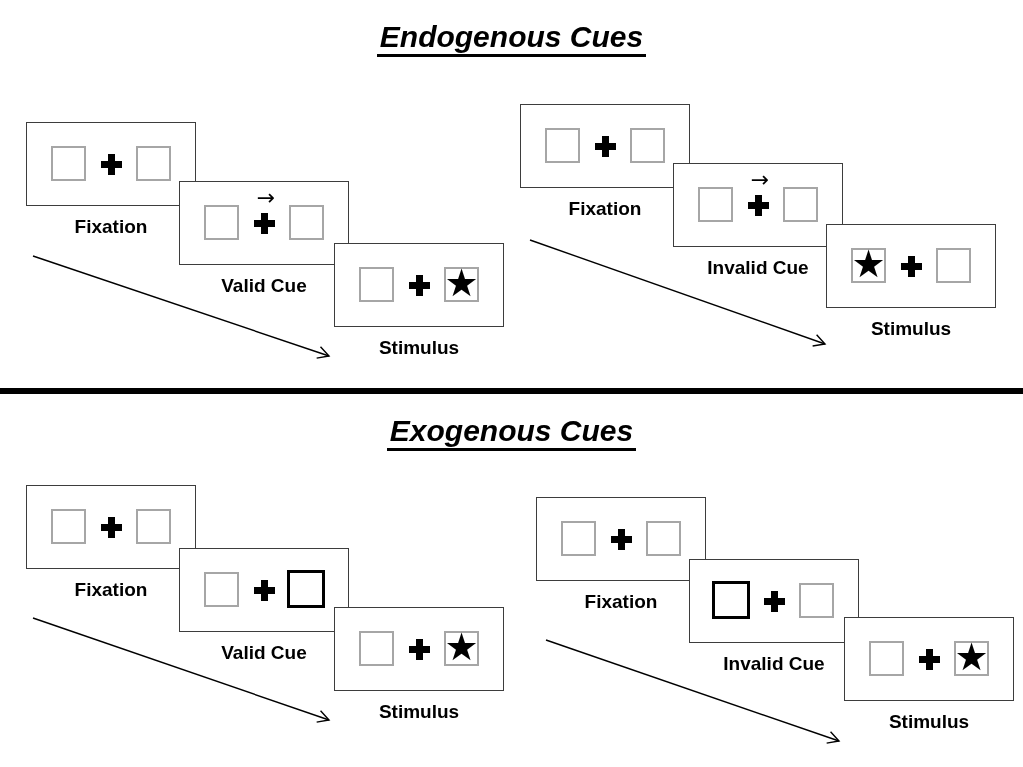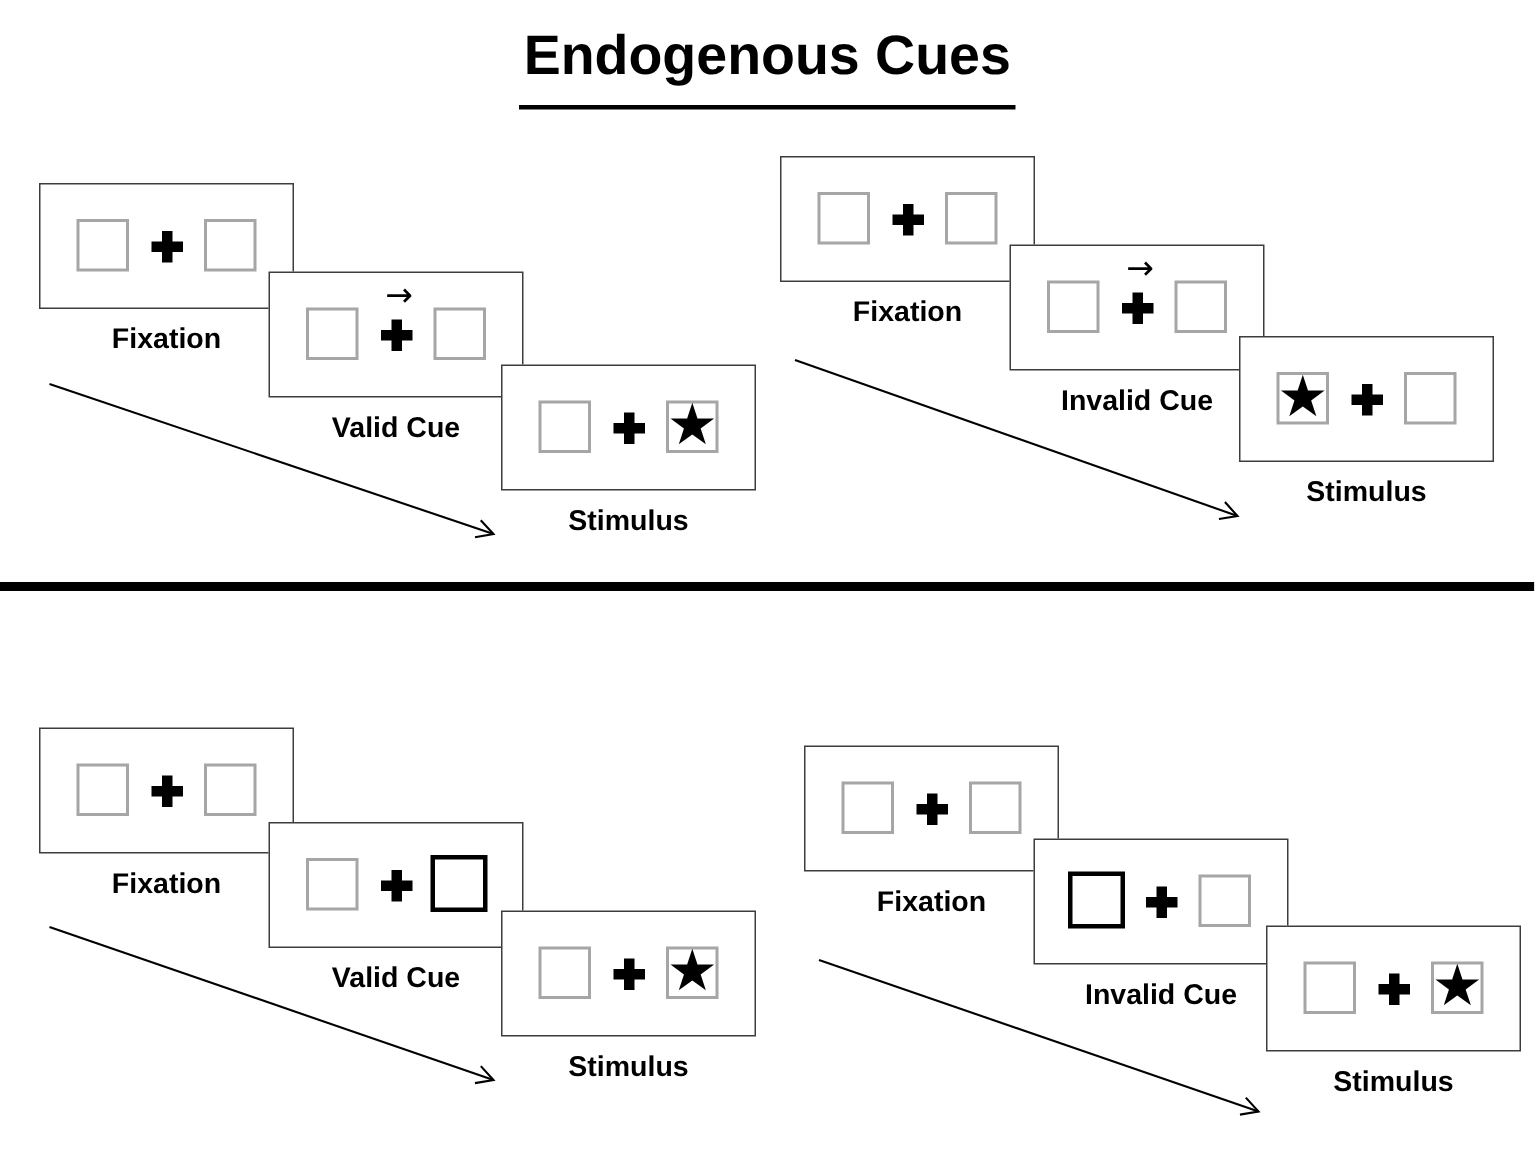--- a/index.html
+++ b/index.html
@@ -3,22 +3,22 @@
 <meta charset="utf-8">
 <style>
   * { margin:0; padding:0; box-sizing:border-box; }
   html,body { background:#ffffff; }
   .canvas {
     position:relative; width:1023px; height:767px; background:var(--canvas-bg,#fff);
     font-family:"Liberation Sans", sans-serif; overflow:hidden;
   }
   .title-row { position:absolute; left:0; width:100%; text-align:center; }
   .title-text {
-    display:inline-block; font-size:37px; font-weight:bold; color:var(--ink,#000);
-    border-bottom:3px solid var(--ink,#000); padding:0 3px 16px 3px; line-height:34px;
+    display:inline-block; font-size:30px; font-weight:bold; color:var(--ink,#000);
+    border-bottom:3px solid var(--ink,#000); padding:0 3px 0 3px; line-height:34px;font-style:italic;
   }
   .panel {
     position:absolute; width:170px; height:84px; background:#fff;
     border:1px solid var(--panel-border,#3d3d3d);
   }
   .square {
     position:absolute; top:23px; width:35px; height:35px; background:#fff;
     border:2px solid var(--square-border,#a6a6a6);
     display:flex; align-items:center; justify-content:center;
   }
@@ -46,20 +46,23 @@
   .overlay { position:absolute; left:0; top:0; pointer-events:none; }
 </style>
 </head>
 <body>
 
 <div class="canvas">
 
   
   <div class="title-row" style="top:20px;">
     <span class="title-text">Endogenous Cues</span>
+  </div>
+  <div class="title-row" style="top:414px;">
+    <span class="title-text">Exogenous Cues</span>
   </div>
 
   
   <div class="divider"></div>
 
   
   <div style="display:contents">
     <div class="panel" style="left:26px;top:122px;">
       <div class="square left"></div>
       <div class="plus"></div>

